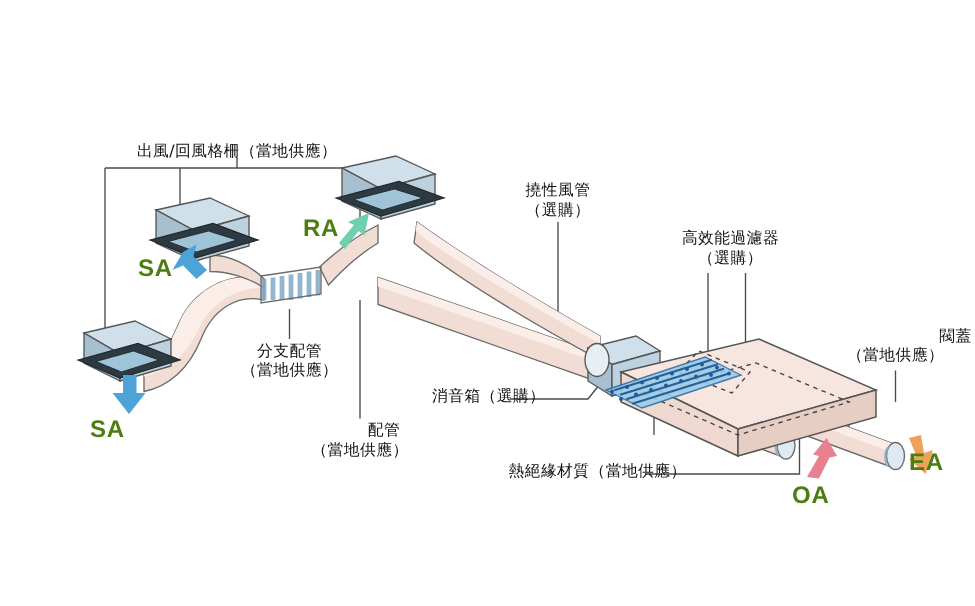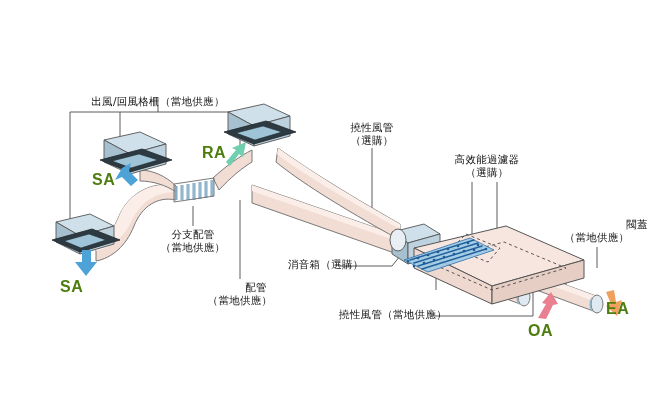--- a/index.html
+++ b/index.html
@@ -184,21 +184,21 @@
 <div class="lbl ctr" style="left:372px;top:134px;">（選購）</div>
 
 <div class="lbl ctr" style="left:487px;top:153px;text-align:center;">高效能過濾器</div>
 <div class="lbl ctr" style="left:487px;top:166px;">（選購）</div>
 
 <div class="lbl ctr" style="left:597px;top:218px;margin-left:40px;">閥蓋</div>
 <div class="lbl ctr" style="left:597px;top:231px;">（當地供應）</div>
 
 <div class="lbl" style="left:288px;top:258px;">消音箱（選購）</div>
 
-<div class="lbl" style="left:339px;top:308px;">撓性風管（當地供應）</div>
+<div class="lbl" style="left:339px;top:308px;">熱絕緣材質（當地供應）</div>
 
 <div class="code" style="left:92px;top:171px;">SA</div>
 <div class="code" style="left:60px;top:278px;">SA</div>
 <div class="code" style="left:202px;top:144px;">RA</div>
 <div class="code" style="left:528px;top:322px;">OA</div>
 <div class="code" style="left:606px;top:300px;">EA</div>
 
 </div>
 
 </body></html>

